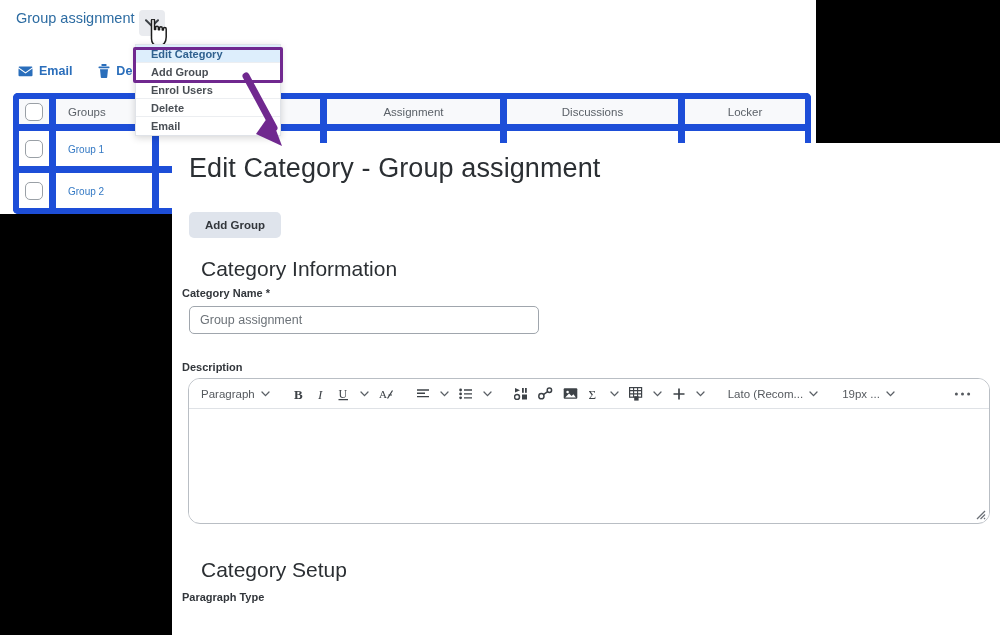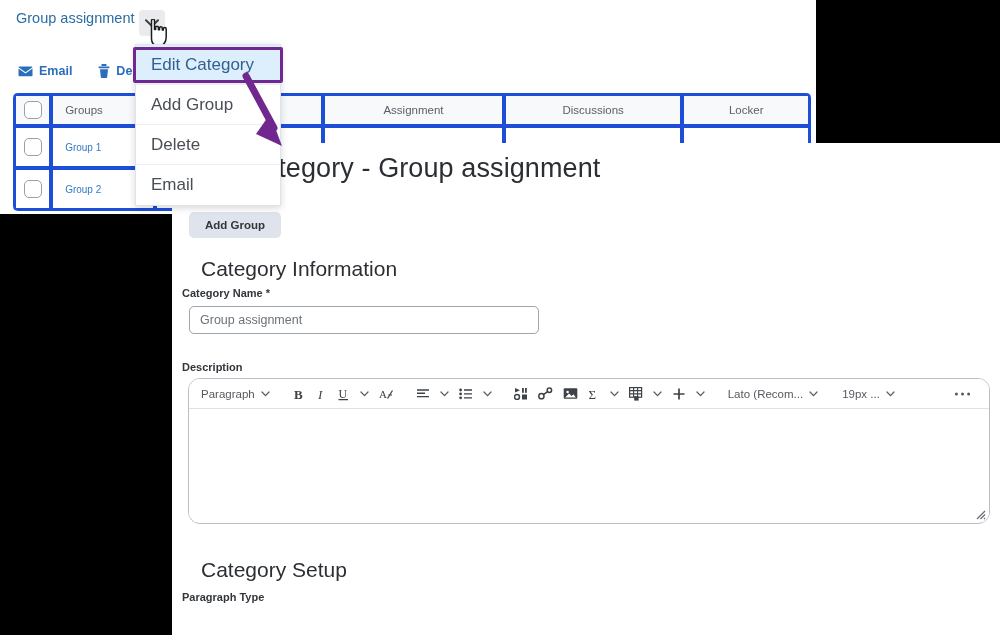--- a/index.html
+++ b/index.html
@@ -54,21 +54,21 @@
 
   
   #groups-table {
     position:absolute; left:12px; top:92px; width:800px;
     border-collapse:collapse;
     border:1px solid #d8dde3;
     border-radius:6px; overflow:hidden;
     background:#fff;
   }
   #groups-table th, #groups-table td {
-    border:4px solid #1d4ed8;
+    border:7px solid #1d4ed8;
     font-weight:normal; text-align:center; padding:0;
     height:32px; font-size:11.5px; color:#5b6168;
   }
   #groups-table thead th { background:#f8f9fb; }
   #groups-table th.col-check, #groups-table td.col-check { width:37px; }
   #groups-table th.col-groups, #groups-table td.col-groups { width:103px; text-align:left; padding-left:12px; }
   #groups-table th.col-members, #groups-table td.col-members { width:168px; }
   #groups-table th.col-assignment, #groups-table td.col-assignment { width:180px; }
   #groups-table th.col-discussions, #groups-table td.col-discussions { width:178px; }
   #groups-table th.col-locker, #groups-table td.col-locker { width:127px; }
@@ -81,24 +81,24 @@
 
   
   #context-menu {
     position:absolute; left:135px; top:44px; width:146px;
     background:#ffffff;
     border:1px solid #e0e3e8;
     box-shadow:0 2px 7px rgba(0,0,0,.16);
     z-index:30;
   }
   .menu-item {
-    height:40px; display:flex; align-items:center;
-    padding-left:15px; font-size:17px; color:#4a4f55;
+    height:18px; display:flex; align-items:center;
+    padding-left:15px; font-size:11px; color:#4a4f55;
     border-bottom:1px solid #eceef1; cursor:pointer;
-    background:#fff; white-space:nowrap;
+    background:#fff; white-space:nowrap;font-weight:bold;
   }
   .menu-item:last-child { border-bottom:none; }
   .menu-item.active {
     background:#ddeefc; color:#30618f;
   }
   #menu-highlight {
     position:absolute; left:133px; top:47px;
     width:150px; height:36px;
     border:3px solid #70288f; border-radius:2px;
     z-index:40; pointer-events:none;
@@ -261,20 +261,21 @@
         <td class="col-discussions"></td>
         <td class="col-locker"></td>
       </tr>
     </tbody>
   </table>
 </div>
 
 <div id="context-menu">
   <div class="menu-item active">Edit Category</div>
   <div class="menu-item">Add Group</div>
+  <div class="menu-item">Enrol Users</div>
   <div class="menu-item">Delete</div>
   <div class="menu-item">Email</div>
 </div>
 <div id="menu-highlight"></div>
 
 <span class="cursor-hand" id="cursor-top">
   <svg width="22" height="28" viewBox="0 0 22 28">
     <path d="M3.5 1.5 C3.5 0.6 4.2 0 5 0 C5.8 0 6.5 0.6 6.5 1.5 L6.5 10.5 L7.6 10.5 L7.6 8.6 C7.6 7.8 8.2 7.2 9 7.2 C9.8 7.2 10.4 7.8 10.4 8.6 L10.4 10.7 L11.5 10.7 L11.5 9.2 C11.5 8.4 12.1 7.8 12.9 7.8 C13.7 7.8 14.3 8.4 14.3 9.2 L14.3 10.9 L15.4 10.9 L15.4 10 C15.4 9.2 16 8.6 16.8 8.6 C17.6 8.6 18.2 9.2 18.2 10 L18.2 18 C18.2 23 15.5 26.8 11.5 26.8 L9.5 26.8 C5.8 26.8 3.5 23.6 3.5 19.8 Z" fill="#ffffff" stroke="#1c1c1c" stroke-width="1.5" stroke-linejoin="round"></path>
   </svg>
 </span>

